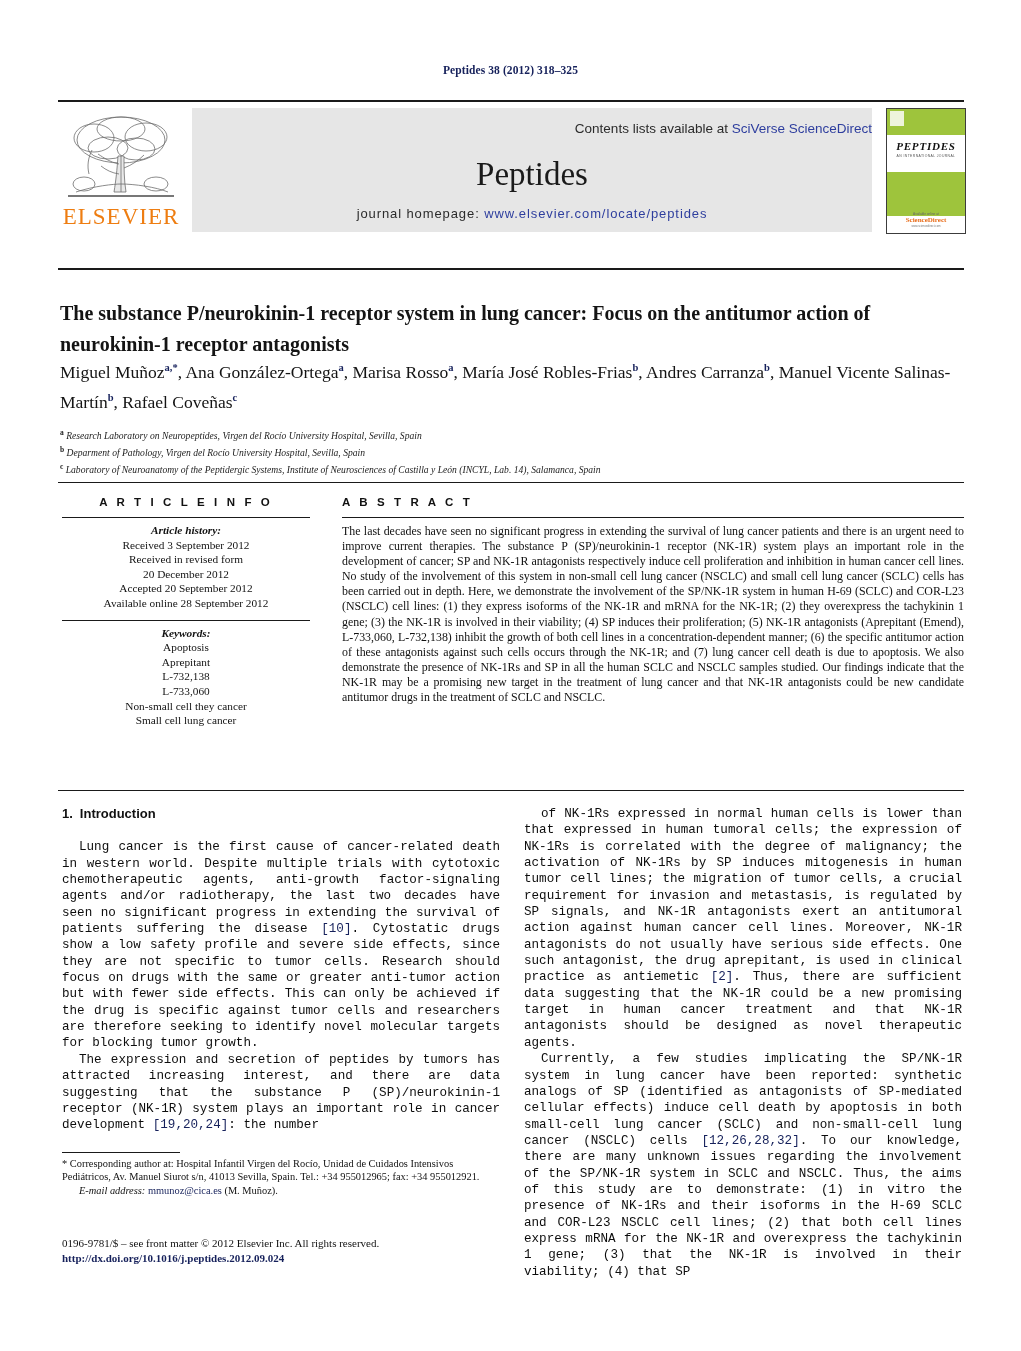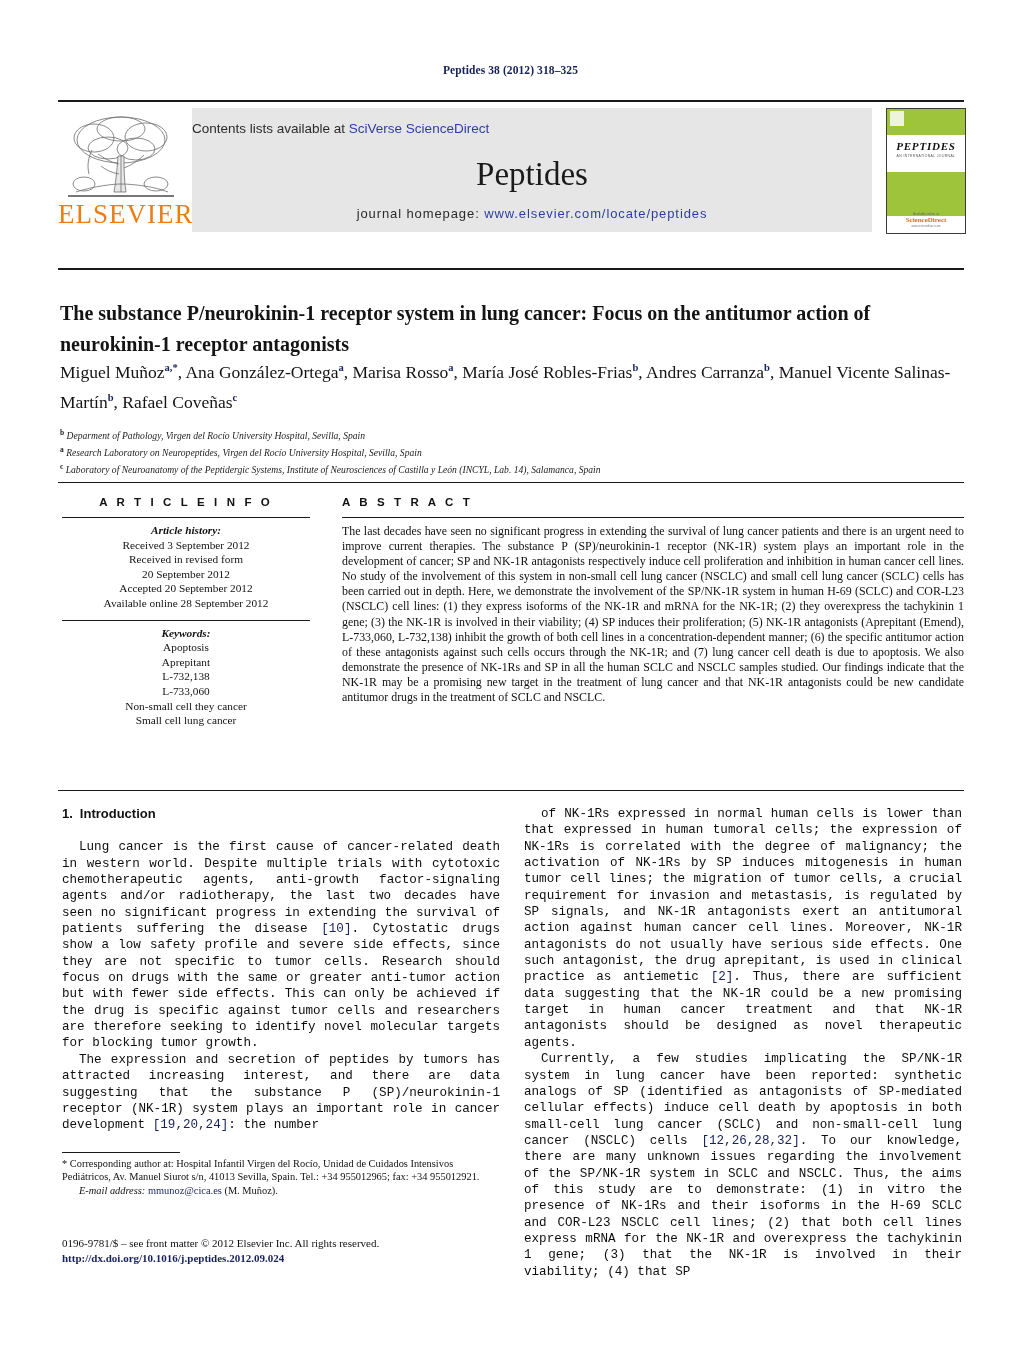--- a/index.html
+++ b/index.html
@@ -60,36 +60,36 @@
     left: 6px; top: 2px;
     width: 114px; height: 96px;
     overflow: hidden;
   }
   .elsevier-word {
     position: absolute;
     left: 0; bottom: 2px;
     width: 126px;
     text-align: center;
     font-family: "Liberation Serif", serif;
-    font-size: 27px;
+    font-size: 23px;
     letter-spacing: 1px;
     color: #ee7d11;
   }
   .mast-center {
     position: absolute;
     left: 134px; top: 0;
     width: 680px;
     height: 124px;
     background: #e6e6e6;
   }
   .mast-contents {
     position: absolute;
     left: 0; top: 13px;
     width: 680px;
-    text-align: left;
+    text-align: right;
     font-family: "Liberation Sans", sans-serif;
     font-size: 13.5px;
     color: #2b2b2b;
   }
   .mast-contents a {
     color: #2e3e9e;
     text-decoration: none;
   }
   .mast-journal {
     position: absolute;
@@ -415,36 +415,36 @@
     </div>
   </div>
 
   <div class="rule-heavy" style="top:268px;"></div>
 
   <h1 class="title">The substance P/neurokinin-1 receptor system in lung cancer: Focus on the antitumor action of neurokinin-1 receptor antagonists</h1>
 
   <div class="authors"><span>Miguel Muñoz</span><sup>a,*</sup>, <span>Ana González-Ortega</span><sup>a</sup>, <span>Marisa Rosso</span><sup>a</sup>, <span>María José Robles-Frias</span><sup>b</sup>, <span>Andres Carranza</span><sup>b</sup>, <span>Manuel Vicente Salinas-Martín</span><sup>b</sup>, <span>Rafael Coveñas</span><sup>c</sup></div>
 
   <div class="affils">
+      <div><span class="lbl">a</span> Research Laboratory on Neuropeptides, Virgen del Rocío University Hospital, Sevilla, Spain</div>
       <div><span class="lbl">b</span> Deparment of Pathology, Virgen del Rocío University Hospital, Sevilla, Spain</div>
-      <div><span class="lbl">a</span> Research Laboratory on Neuropeptides, Virgen del Rocío University Hospital, Sevilla, Spain</div>
       <div><span class="lbl">c</span> Laboratory of Neuroanatomy of the Peptidergic Systems, Institute of Neurosciences of Castilla y León (INCYL, Lab. 14), Salamanca, Spain</div>
     </div>
 
   <div class="rule-thin" style="top:482px;"></div>
 
   <div class="info-col">
     <div class="sec-head">A R T I C L E   I N F O</div>
     <div class="info-rule"></div>
     <div class="info-body">
       <div class="ital">Article history:</div>
       <div id="history-items">
           <div>Received 3 September 2012</div>
           <div>Received in revised form</div>
-          <div>20 September 2012</div>
+          <div>20 December 2012</div>
           <div>Accepted 20 September 2012</div>
           <div>Available online 28 September 2012</div>
         </div>
     </div>
     <div class="info-rule"></div>
     <div class="info-body">
       <div class="ital">Keywords:</div>
       <div id="keyword-items">
           <div>Apoptosis</div>
           <div>Aprepitant</div>

